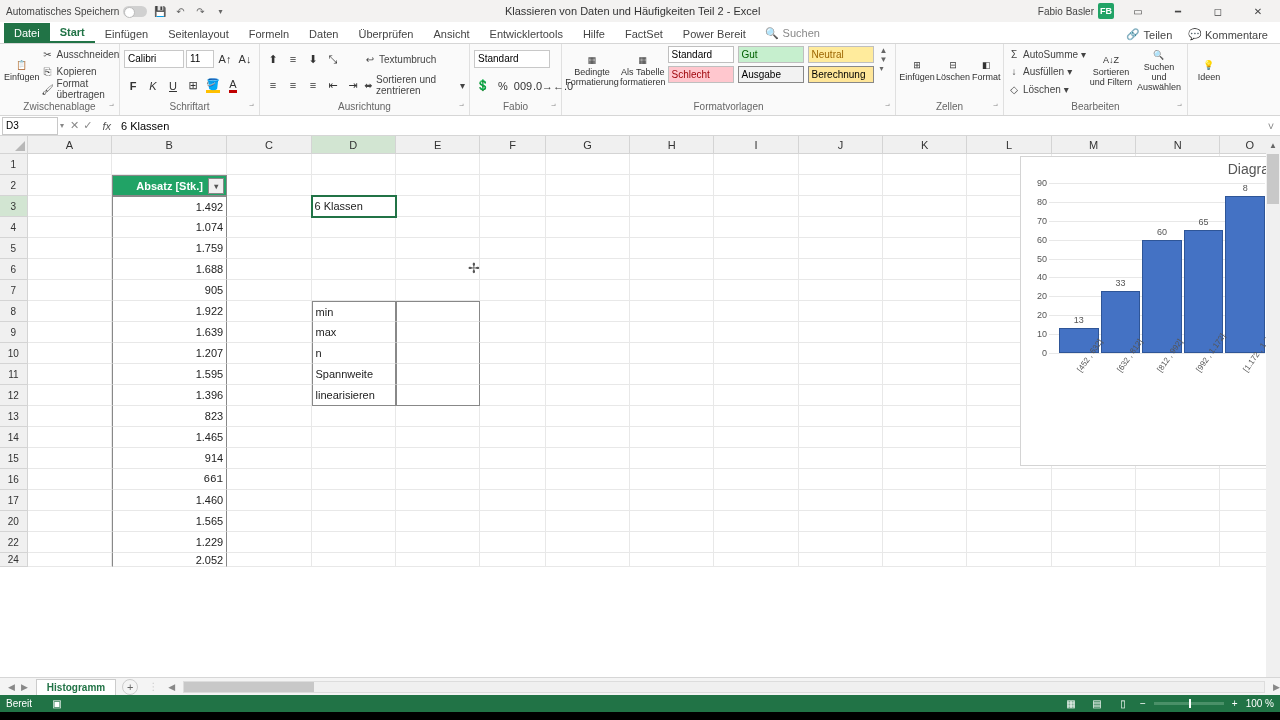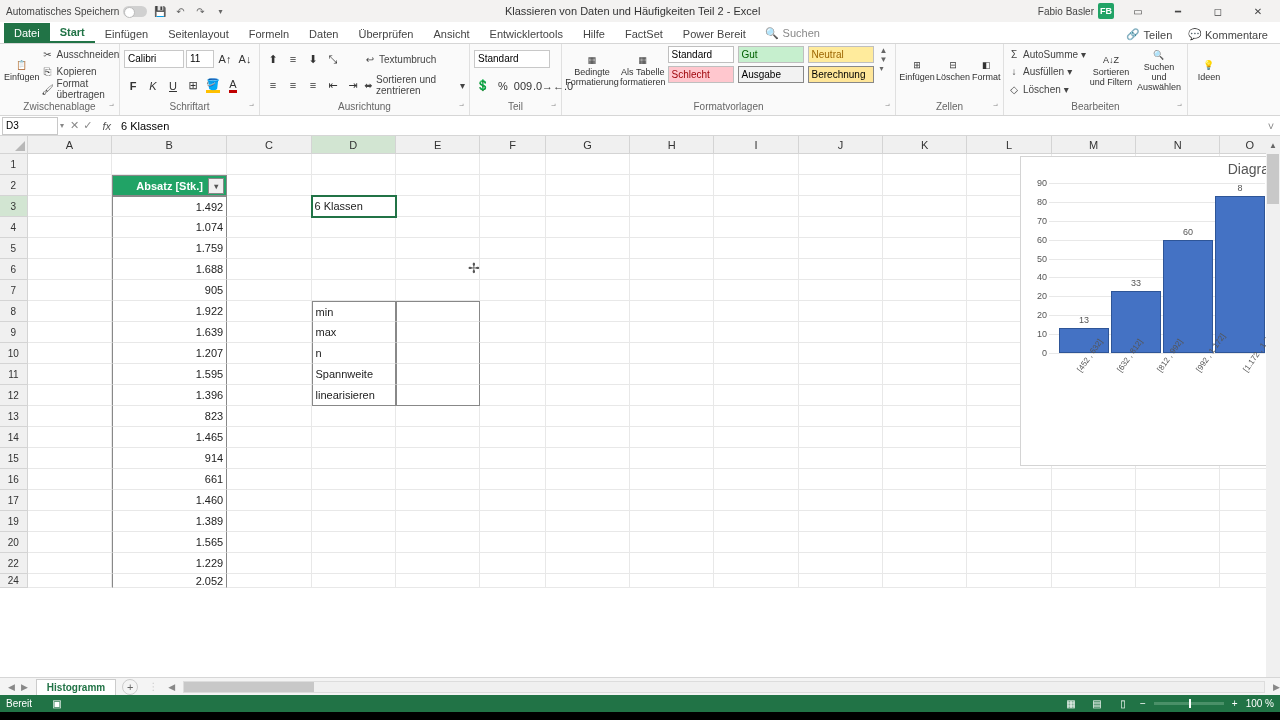--- a/index.html
+++ b/index.html
@@ -255,21 +255,21 @@
         <div class="number-format">Standard</div>
         <div class="btnrow">
           <div class="sbtn">💲</div>
           <div class="sbtn">%</div>
           <div class="sbtn">009</div>
           <div class="sbtn">.0→</div>
           <div class="sbtn">←.0</div>
         </div>
       </div>
         </div>
-      <div class="group-label">Teil</div>
+      <div class="group-label">Fabio</div>
     </div>
 
     <div class="group" style="width:334px">
       <div class="group-body">
         <div class="bigbtn" style="width:52px">
           <span>▦</span>
           <span>Bedingte Formatierung</span>
         </div>
         <div class="bigbtn" style="width:52px">
           <span>▦</span>
@@ -638,57 +638,39 @@
           <div class="cell" style="width: 85px;"></div>
           <div class="cell" style="width: 85px;"></div>
           <div class="cell" style="width: 85px;"></div>
           <div class="cell" style="width: 85px;"></div>
           <div class="cell" style="width: 85px;"></div>
           <div class="cell" style="width: 60px;"></div>
         </div>
         <div class="row">
           <div class="row-h">16</div>
           <div class="cell" style="width: 85px;"></div>
-          <div class="cell bordered-lr" style="width: 116px;">661</div>
+          <div class="cell bordered-lr" style="width: 116px; font-family: Liberation Mono, monospace;">661</div>
           <div class="cell" style="width: 85px;"></div>
           <div class="cell" style="width: 85px;"></div>
           <div class="cell" style="width: 85px;"></div>
           <div class="cell" style="width: 66px;"></div>
           <div class="cell" style="width: 85px;"></div>
           <div class="cell" style="width: 85px;"></div>
           <div class="cell" style="width: 85px;"></div>
           <div class="cell" style="width: 85px;"></div>
           <div class="cell" style="width: 85px;"></div>
           <div class="cell" style="width: 85px;"></div>
           <div class="cell" style="width: 85px;"></div>
           <div class="cell" style="width: 85px;"></div>
           <div class="cell" style="width: 60px;"></div>
         </div>
         <div class="row">
           <div class="row-h">17</div>
           <div class="cell" style="width: 85px;"></div>
           <div class="cell bordered-lr" style="width: 116px;">1.460</div>
-          <div class="cell" style="width: 85px;"></div>
-          <div class="cell" style="width: 85px;"></div>
-          <div class="cell" style="width: 85px;"></div>
-          <div class="cell" style="width: 66px;"></div>
-          <div class="cell" style="width: 85px;"></div>
-          <div class="cell" style="width: 85px;"></div>
-          <div class="cell" style="width: 85px;"></div>
-          <div class="cell" style="width: 85px;"></div>
-          <div class="cell" style="width: 85px;"></div>
-          <div class="cell" style="width: 85px;"></div>
-          <div class="cell" style="width: 85px;"></div>
-          <div class="cell" style="width: 85px;"></div>
-          <div class="cell" style="width: 60px;"></div>
-        </div>
-        <div class="row">
-          <div class="row-h">19</div>
-          <div class="cell" style="width: 85px;"></div>
-          <div class="cell bordered-lr" style="width: 116px;">1.389</div>
           <div class="cell" style="width: 85px;"></div>
           <div class="cell" style="width: 85px;"></div>
           <div class="cell" style="width: 85px;"></div>
           <div class="cell" style="width: 66px;"></div>
           <div class="cell" style="width: 85px;"></div>
           <div class="cell" style="width: 85px;"></div>
           <div class="cell" style="width: 85px;"></div>
           <div class="cell" style="width: 85px;"></div>
           <div class="cell" style="width: 85px;"></div>
           <div class="cell" style="width: 85px;"></div>
@@ -778,20 +760,23 @@
           <div class="bars">
             <div class="bar" style="height: 14.4444%;">
               <div class="bar-label">13</div>
             </div>
             <div class="bar" style="height: 36.6667%;">
               <div class="bar-label">33</div>
             </div>
             <div class="bar" style="height: 66.6667%;">
               <div class="bar-label">60</div>
             </div>
+            <div class="bar" style="height: 72.2222%;">
+              <div class="bar-label">65</div>
+            </div>
             <div class="bar" style="height: 92.2222%;">
               <div class="bar-label">8</div>
             </div>
           </div>
         </div>
       <div class="x-labels" id="x-labels">
           <div class="x-label">[452 , 632]</div>
           <div class="x-label">[632 , 812]</div>
           <div class="x-label">[812 , 992]</div>
           <div class="x-label">[992 , 1.172]</div>

